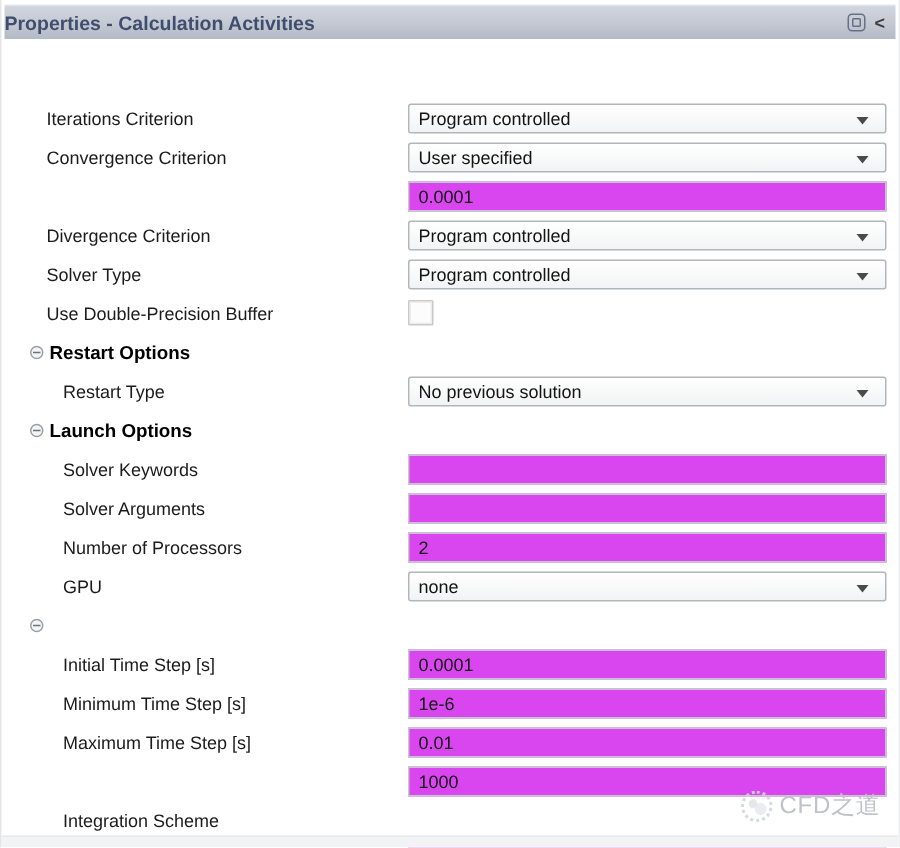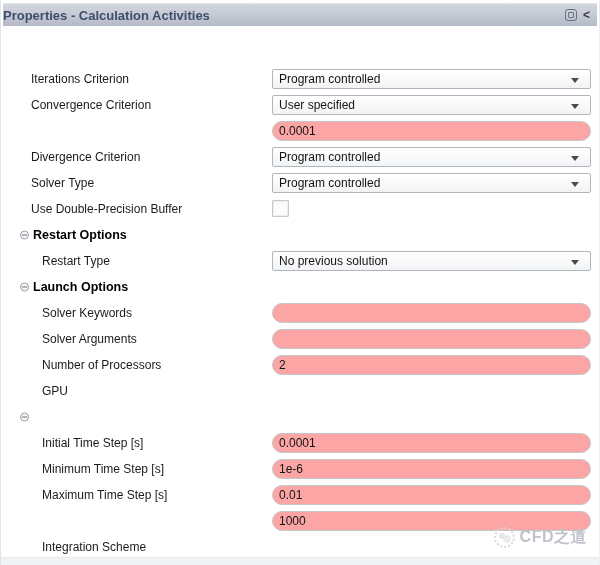--- a/index.html
+++ b/index.html
@@ -78,22 +78,22 @@
     padding-left:6px; cursor:pointer;
   }
   .control.select .caret {
     position:absolute; right:11px; top:8px;
     width:0; height:0;
     border-left:4.5px solid transparent;
     border-right:4.5px solid transparent;
     border-top:5px solid #4a4a4a;
   }
   .control.textinput {
-    border:1px solid #c3c6cb; border-radius:10px;
-    background:#fca5a5; padding-left:6px;
+    border:1px solid #c3c6cb; border-radius:0;
+    background:#d946ef; padding-left:6px;
   }
   .control.checkbox {
     left:255px; right:auto; width:17px; height:17px; top:4px;
     border:1px solid #c9c9c9; border-radius:1px;
     background:#fcfcfc;
     box-shadow:inset 0 0 0 1px #ededed;
     cursor:pointer;
   }
 
   
@@ -104,21 +104,21 @@
   }
   .wm-logo {
     width:21px; height:21px; border-radius:50%;
     border:2px dotted #d3d6da;
     background:
       radial-gradient(circle at 35% 40%, #e3e5e8 0 3px, transparent 3px),
       radial-gradient(circle at 65% 60%, #e9ebee 0 4px, transparent 4px);
     opacity:0.9;
   }
   .wm-text {
-    font-size:16px; font-weight:bold; color:#bfc3c9;
+    font-size:16px; font-weight:normal; color:#bfc3c9;
     letter-spacing:0.5px;
   }
 
   .bottom-strip {
     position:absolute; left:0; right:0; bottom:0; height:8px;
     background:#f2f3f5; border-top:1px solid #e7e9ec;
   }
 </style>
 </head>
 <body>
@@ -199,20 +199,24 @@
         </div>
       </div>
       <div class="row indent">
         <span class="row-label">Number of Processors</span>
         <div class="control textinput">
           <span>2</span>
         </div>
       </div>
       <div class="row indent">
         <span class="row-label">GPU</span>
+        <div class="control select">
+          <span>none</span>
+          <span class="caret"></span>
+        </div>
       </div>
       <div class="section-row">
         <span class="section-toggle"></span>
       </div>
       <div class="row indent">
         <span class="row-label">Initial Time Step [s]</span>
         <div class="control textinput">
           <span>0.0001</span>
         </div>
       </div>

